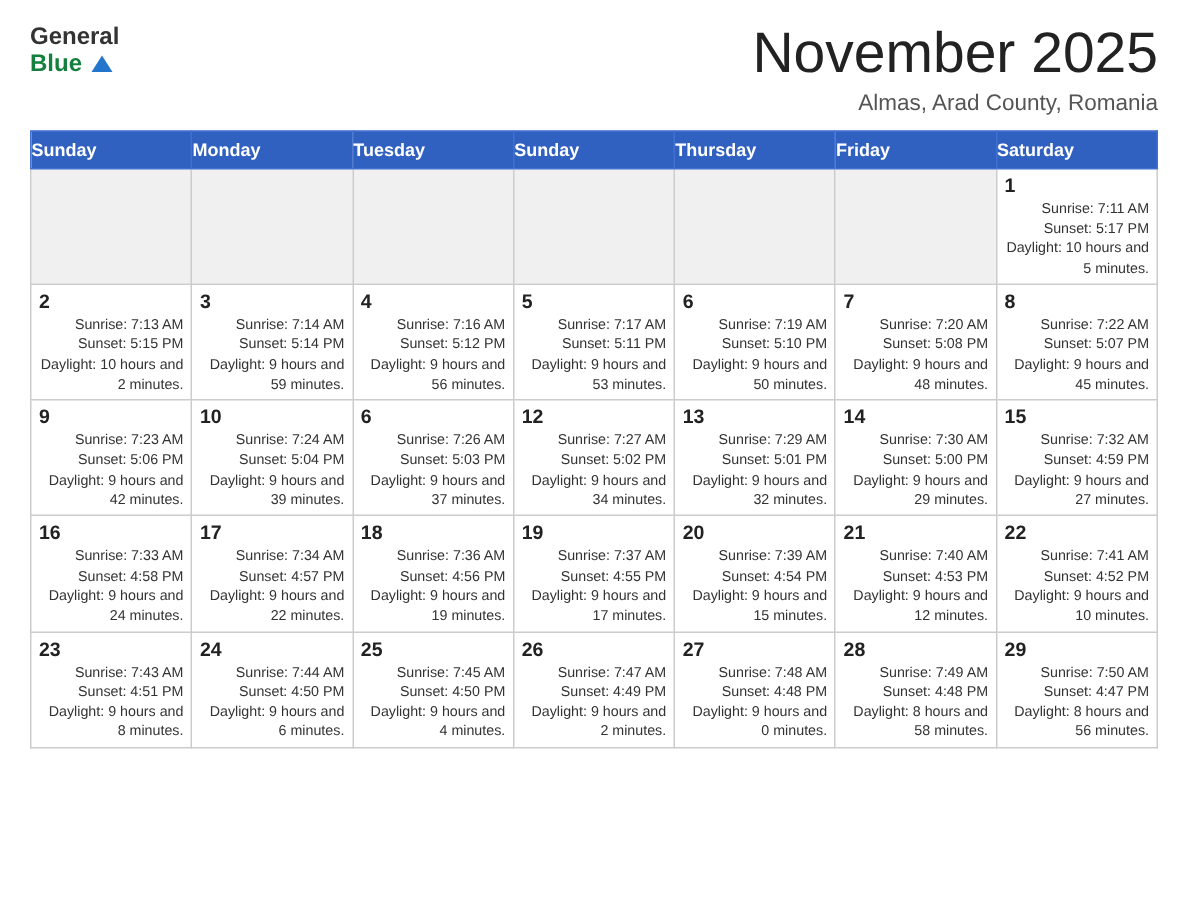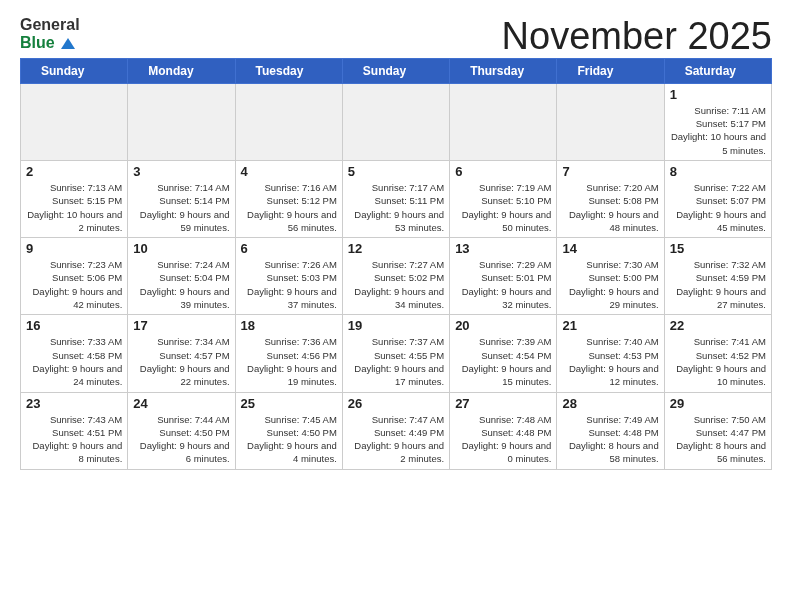--- a/index.html
+++ b/index.html
@@ -13,20 +13,21 @@
     .page {
       width: 792px;
       min-height: 612px;
       background: #fff;
       padding: 16px 20px 10px 20px;
     }
     .header {
       display: flex;
       justify-content: space-between;
       align-items: flex-start;
+      margin-bottom: 10px;
     }
     .logo {
       display: flex;
       align-items: center;
       gap: 4px;
     }
     .title-block {
       text-align: right;
     }
     .calendar-title {
@@ -43,21 +44,21 @@
     .calendar-table {
       width: 100%;
       border-collapse: collapse;
       border: 1px solid #ccc;
     }
     .calendar-table th {
       background: #3060c0;
       color: #fff;
       font-size: 12px;
       font-weight: bold;
-      padding: 5px 20px;
+      padding: 5px 0;
       text-align: left;
       border: 1px solid #4070d0;
     }
     .calendar-table td {
       vertical-align: top;
       border: 1px solid #ccc;
       padding: 3px 5px;
       width: calc(100% / 7);
       min-height: 72px;
       background: #fff;
@@ -91,20 +92,21 @@
   <div class="header">
     <div class="logo">
   <div style="line-height:1.1; font-size:16px; font-family:Arial,sans-serif;">
     <span style="color:#333; font-weight:bold;">General</span><br>
     <span style="color:#15803d; font-weight:bold;">Blue</span>
     <span style="display:inline-block; width:0; height:0; border-left:7px solid transparent; border-right:7px solid transparent; border-bottom:11px solid #2277cc; margin-left:2px; vertical-align:middle;"></span>
   </div>
 </div>
     <div class="title-block">
       <div class="calendar-title">November 2025</div>
+      <div class="calendar-subtitle">Almas, Arad County, Romania</div>
     </div>
   </div>
 
   <table class="calendar-table">
     <thead>
       <tr>
         <th>Sunday</th>
         <th>Monday</th>
         <th>Tuesday</th>
         <th>Sunday</th>

